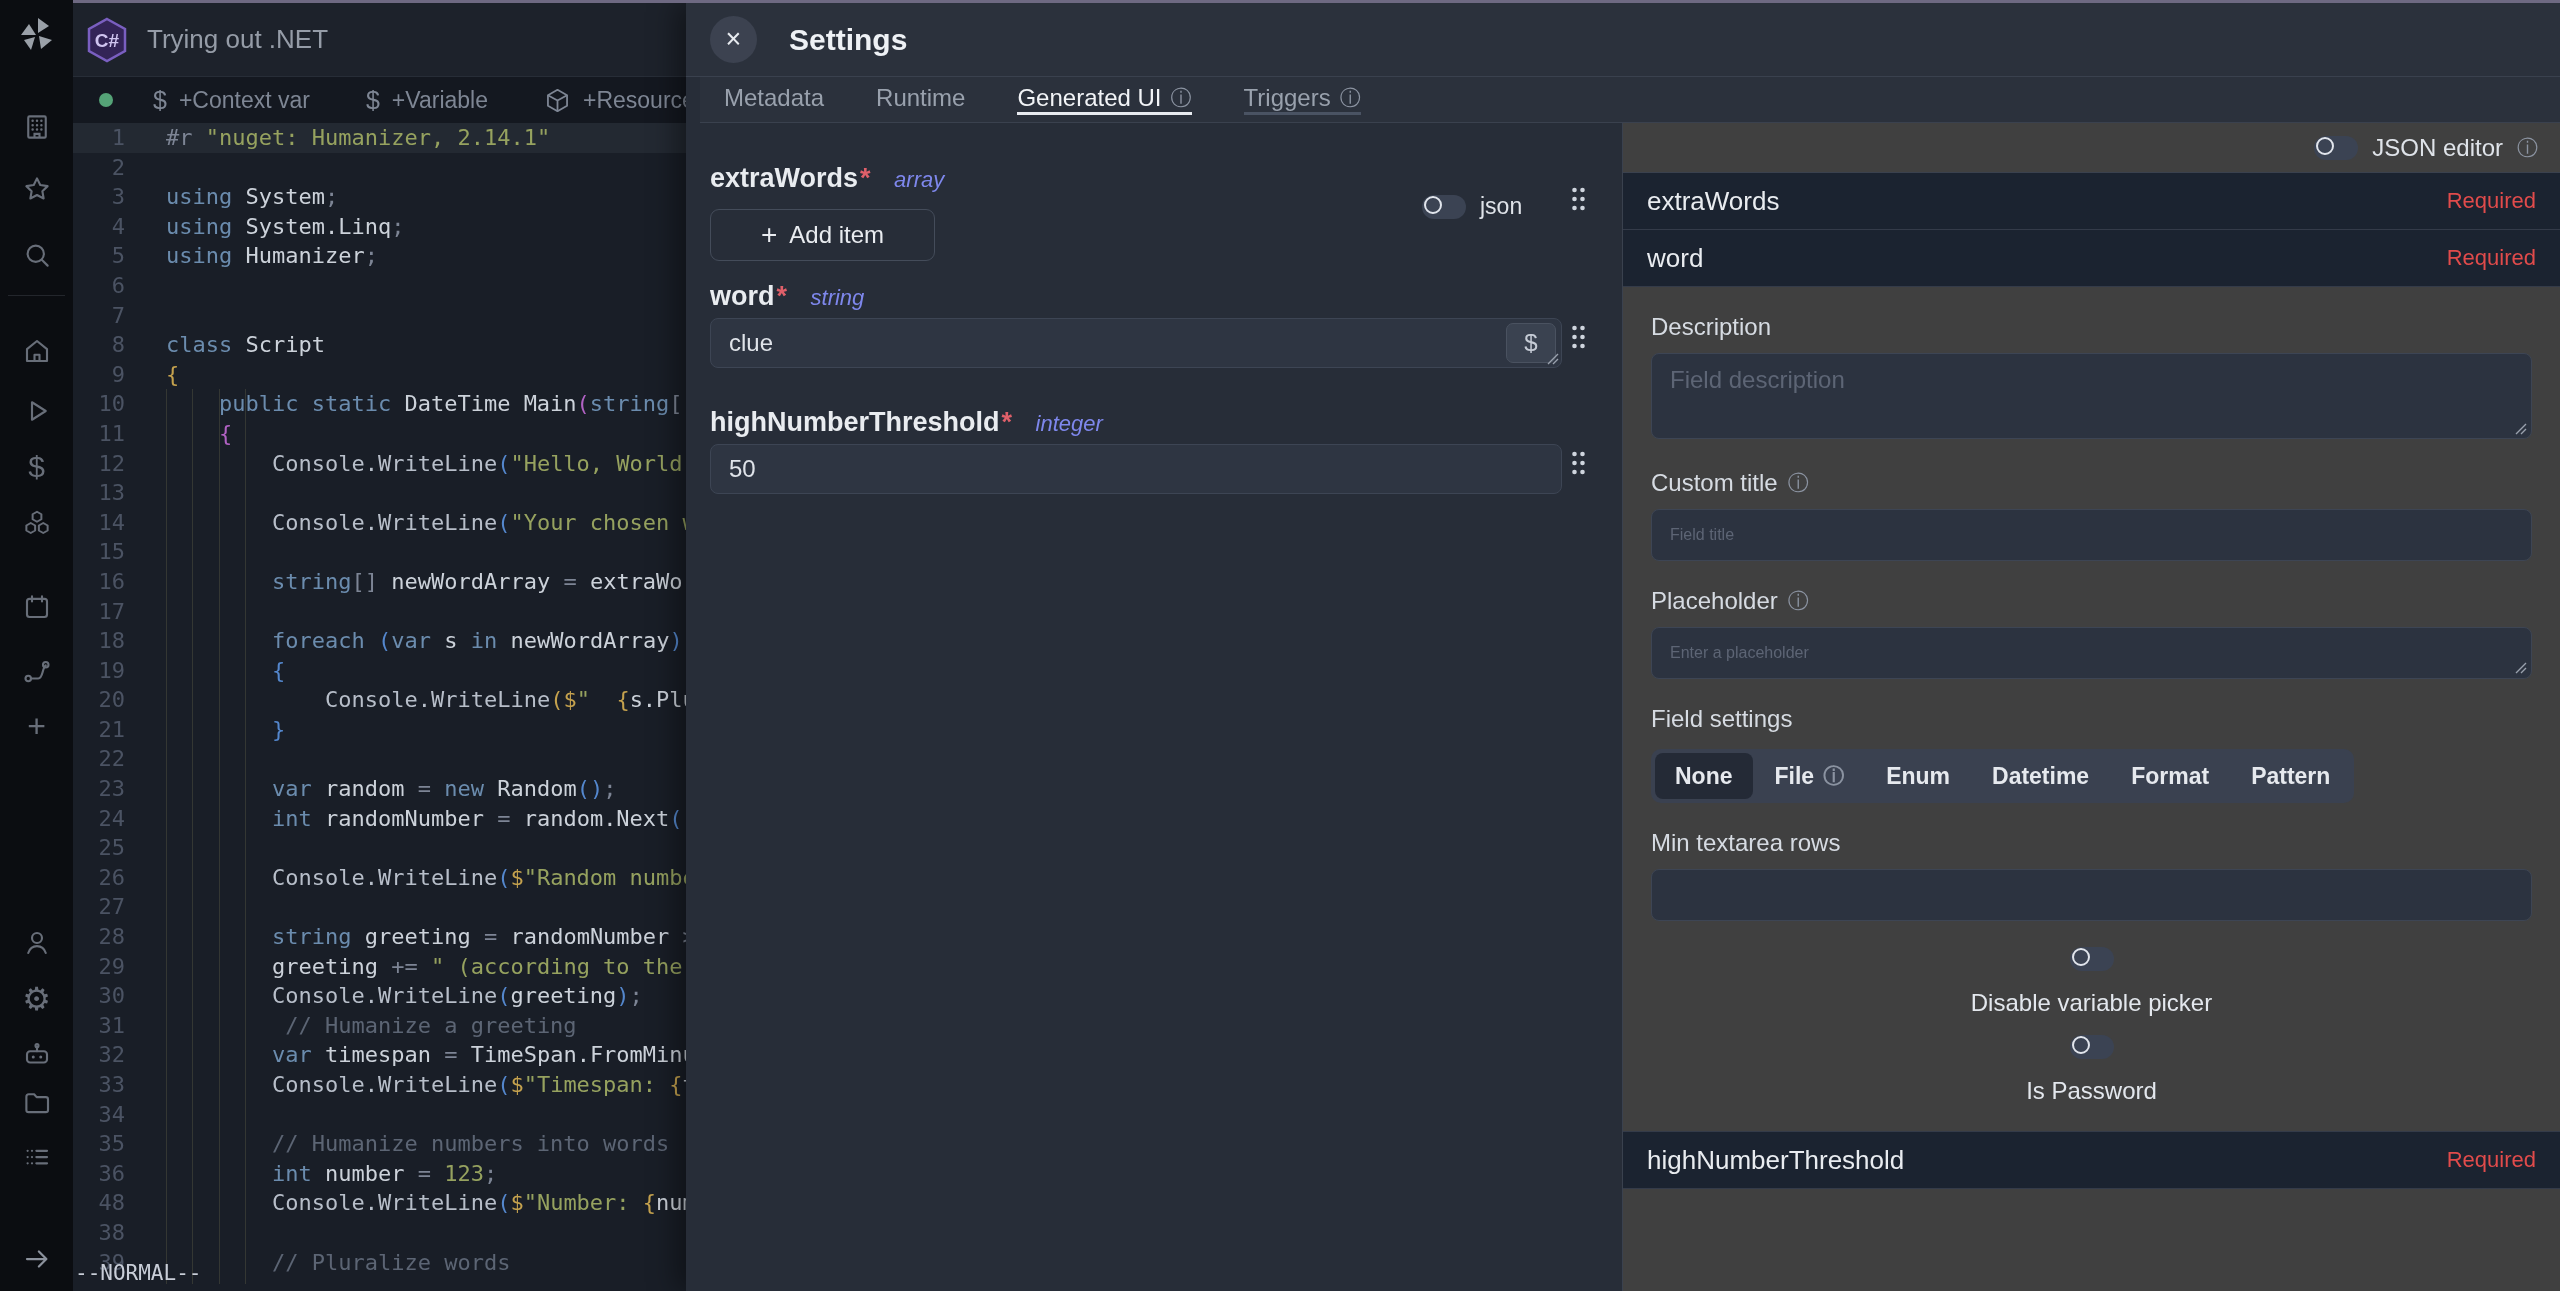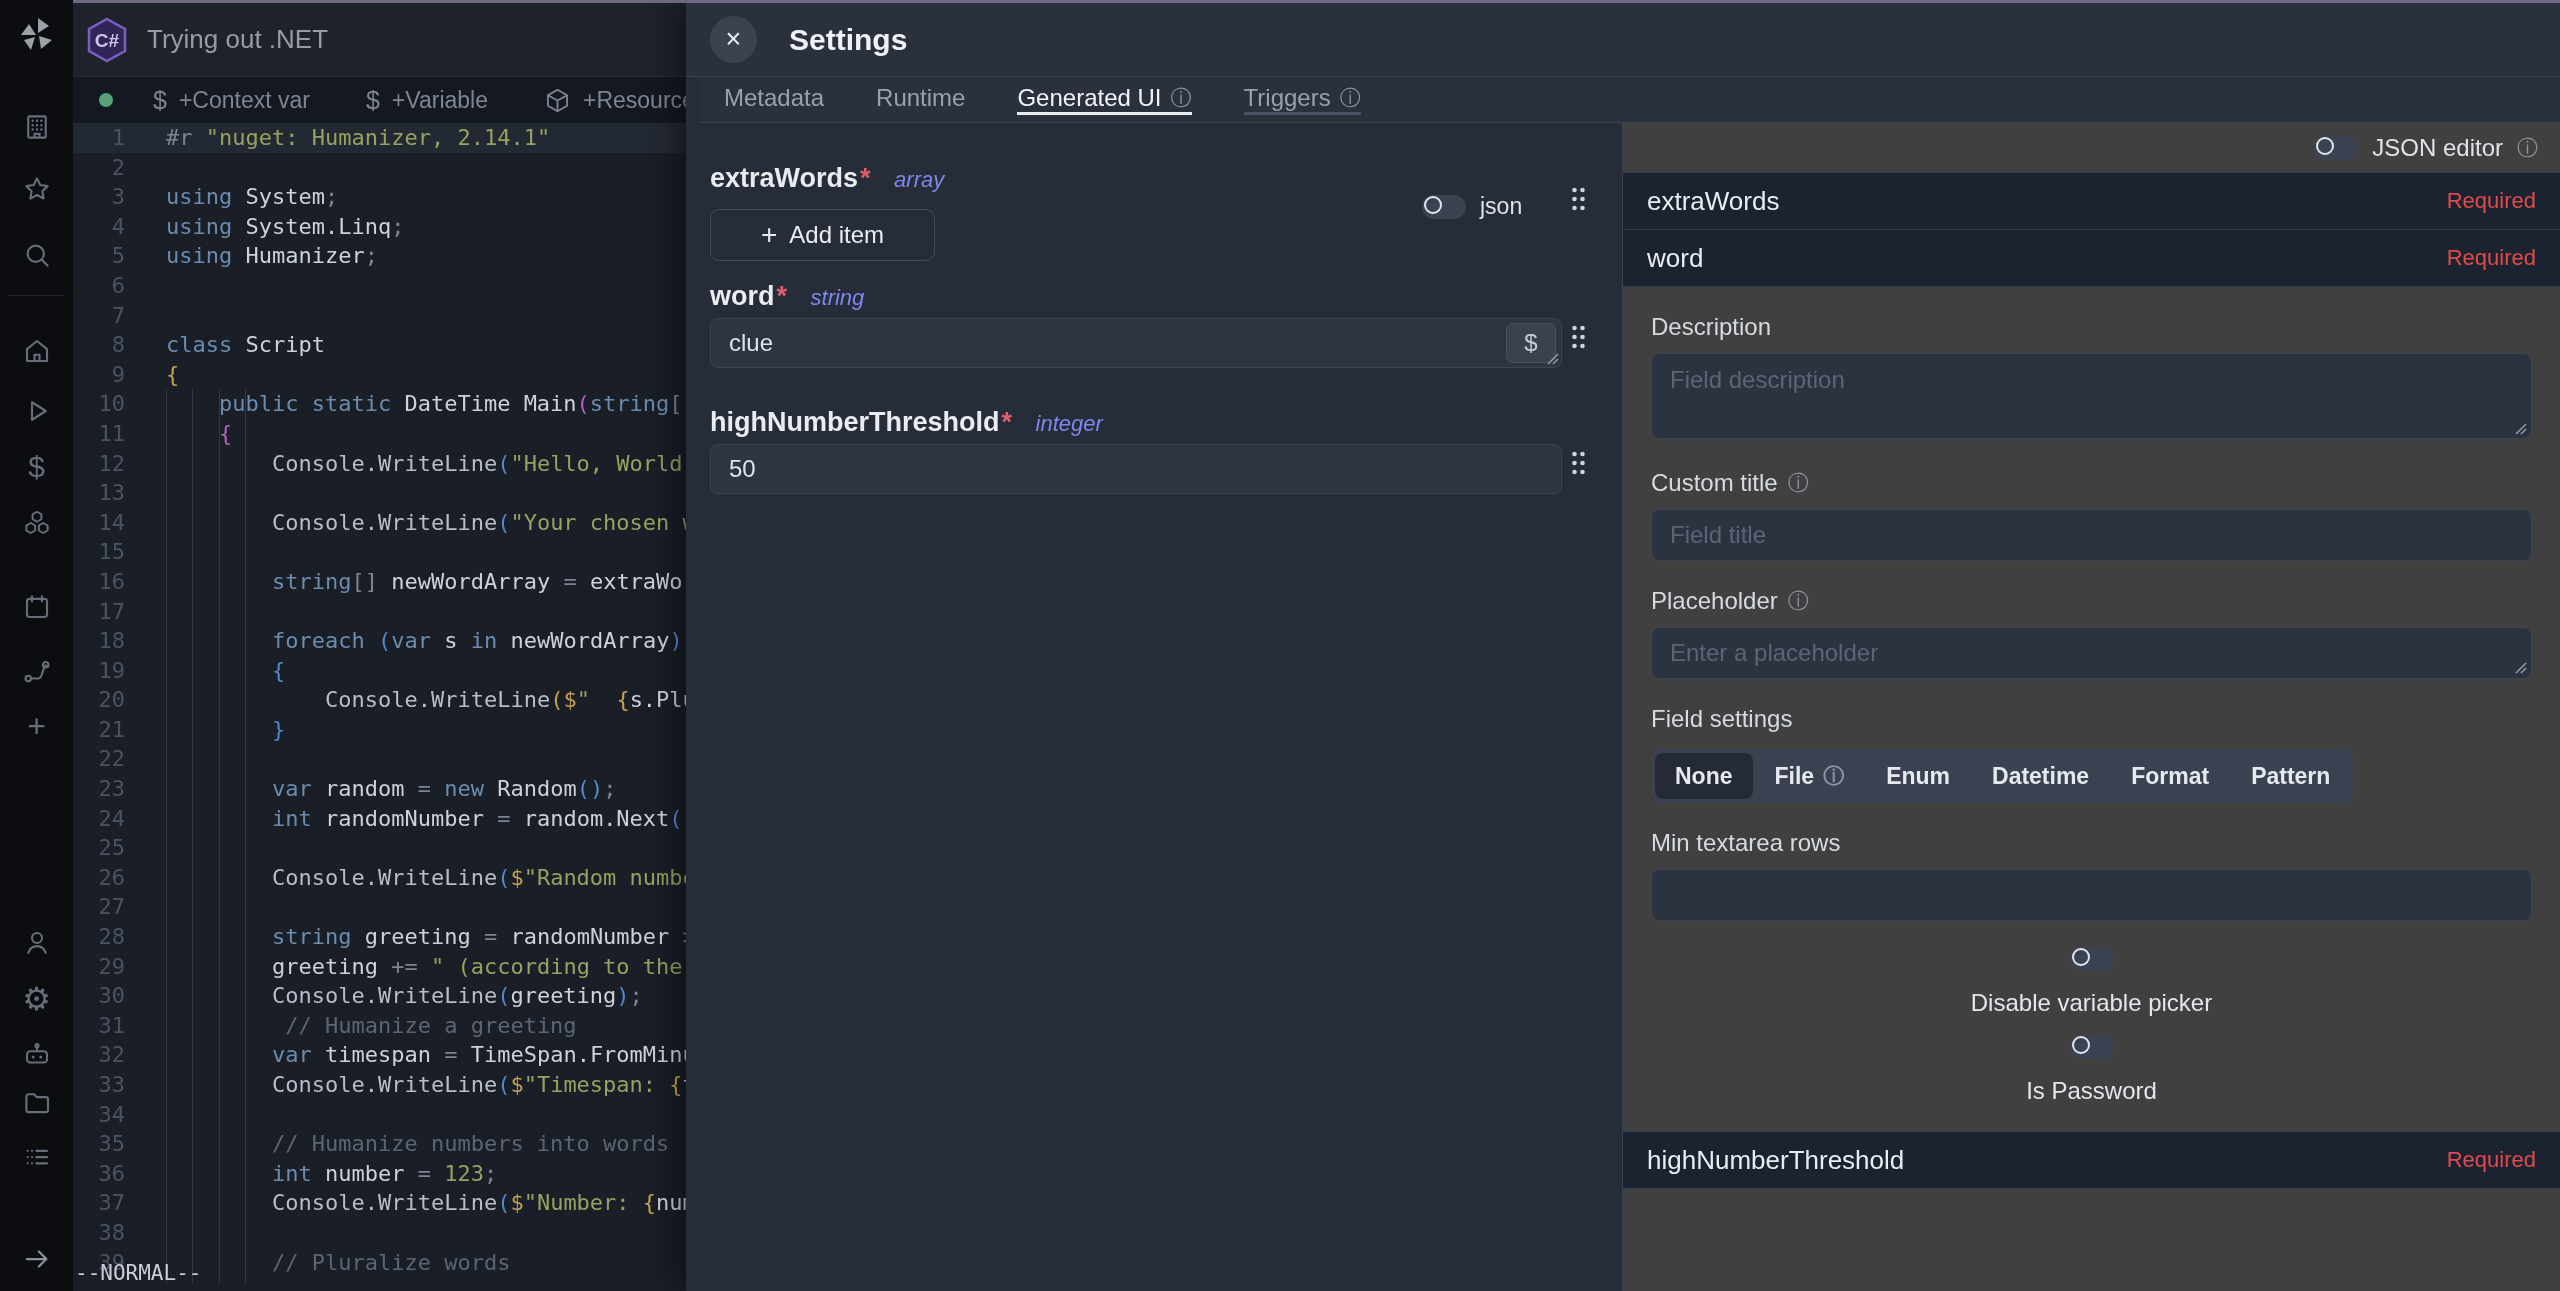--- a/index.html
+++ b/index.html
@@ -79,21 +79,21 @@
   .secrow .nm{font-size:26px;color:#e9ecf0;}
   .badge{font-size:22px;color:#e14b4b;}
   .detail{padding:8px 28px 26px 28px;}
   .dlabel{font-size:24px;color:#d6dbe2;margin:26px 0 12px 0;display:flex;align-items:center;gap:10px;}
   .dlabel:first-child{margin-top:18px;}
   .dta{position:relative;}
   .dtextarea{width:100%;height:86px;box-sizing:border-box;background:#2c3340;border:1px solid #3d4554;border-radius:8px;
              color:#dfe3e9;font-size:24px;padding:12px 18px;resize:none;outline:none;font-family:"Liberation Sans",sans-serif;}
   .dtextarea::placeholder,.dinput::placeholder{color:#5d6575;}
   .dinput{width:100%;height:52px;box-sizing:border-box;background:#2c3340;border:1px solid #3d4554;border-radius:8px;
-          color:#dfe3e9;font-size:24px;padding:0 18px;outline:none;font-family:"Liberation Sans",sans-serif;}
+          color:#dfe3e9;font-size:16px;padding:0 18px;outline:none;font-family:"Liberation Sans",sans-serif;}
   .segwrap{display:inline-flex;background:#3a4150;border-radius:10px;padding:4px;gap:2px;margin-top:4px;}
   .seg{display:flex;align-items:center;gap:9px;padding:9px 20px;border-radius:8px;font-size:23px;font-weight:600;
        color:#e6e9ee;cursor:pointer;white-space:nowrap;}
   .seg.active{background:#242a36;}
   .trow{display:flex;align-items:center;gap:18px;margin-top:18px;flex-direction:column;}
   .trow .lab{font-size:24px;color:#e3e7ed;}
 </style>
 </head>
 <body>
 
@@ -260,21 +260,21 @@
       <div class="line"><span class="ln">27</span><span class="ct"></span></div>
       <div class="line"><span class="ln">28</span><span class="ct"><span class="tk-pln">        </span><span class="tk-kw">string</span><span class="tk-pln"> greeting </span><span class="tk-pun">= </span><span class="tk-pln">randomNumber </span><span class="tk-pun">&gt;</span></span></div>
       <div class="line"><span class="ln">29</span><span class="ct"><span class="tk-pln">        </span><span class="tk-pln">greeting </span><span class="tk-pun">+= </span><span class="tk-str">" (according to the </span></span></div>
       <div class="line"><span class="ln">30</span><span class="ct"><span class="tk-pln">        </span><span class="tk-fn">Console.WriteLine</span><span class="tk-br3">(</span><span class="tk-pln">greeting</span><span class="tk-br3">)</span><span class="tk-pun">;</span></span></div>
       <div class="line"><span class="ln">31</span><span class="ct"><span class="tk-pln">         </span><span class="tk-cm">// Humanize a greeting</span></span></div>
       <div class="line"><span class="ln">32</span><span class="ct"><span class="tk-pln">        </span><span class="tk-kw">var</span><span class="tk-pln"> timespan </span><span class="tk-pun">= </span><span class="tk-pln">TimeSpan.FromMinu</span></span></div>
       <div class="line"><span class="ln">33</span><span class="ct"><span class="tk-pln">        </span><span class="tk-fn">Console.WriteLine</span><span class="tk-br3">(</span><span class="tk-dol">$</span><span class="tk-str">"Timespan: </span><span class="tk-br1">{</span><span class="tk-pln">t</span></span></div>
       <div class="line"><span class="ln">34</span><span class="ct"></span></div>
       <div class="line"><span class="ln">35</span><span class="ct"><span class="tk-pln">        </span><span class="tk-cm">// Humanize numbers into words</span></span></div>
       <div class="line"><span class="ln">36</span><span class="ct"><span class="tk-pln">        </span><span class="tk-kw">int</span><span class="tk-pln"> number </span><span class="tk-pun">= </span><span class="tk-num">123</span><span class="tk-pun">;</span></span></div>
-      <div class="line"><span class="ln">37</span><span class="ct"><span class="tk-pln">        </span><span class="tk-fn">Console.WriteLine</span><span class="tk-br3">(</span><span class="tk-dol">$</span><span class="tk-str">"Number: </span><span class="tk-br1">{</span><span class="tk-pln">num</span></span></div>
+      <div class="line"><span class="ln">48</span><span class="ct"><span class="tk-pln">        </span><span class="tk-fn">Console.WriteLine</span><span class="tk-br3">(</span><span class="tk-dol">$</span><span class="tk-str">"Number: </span><span class="tk-br1">{</span><span class="tk-pln">num</span></span></div>
       <div class="line"><span class="ln">38</span><span class="ct"></span></div>
       <div class="line"><span class="ln">39</span><span class="ct"><span class="tk-pln">        </span><span class="tk-cm">// Pluralize words</span></span></div>
     </div>
   <div class="vimstatus">--NORMAL--</div>
 </div>
 
 <div class="settings">
   <div class="s-header">
     <span class="closebtn">×</span>
     <span class="s-title">Settings</span>

